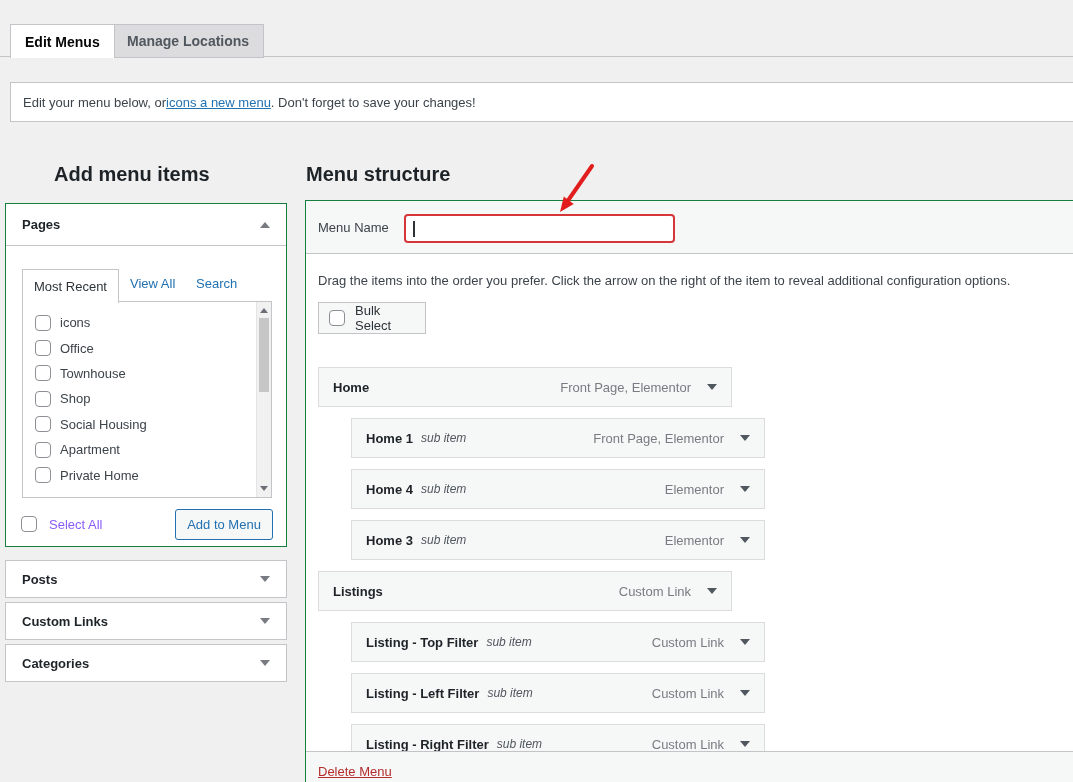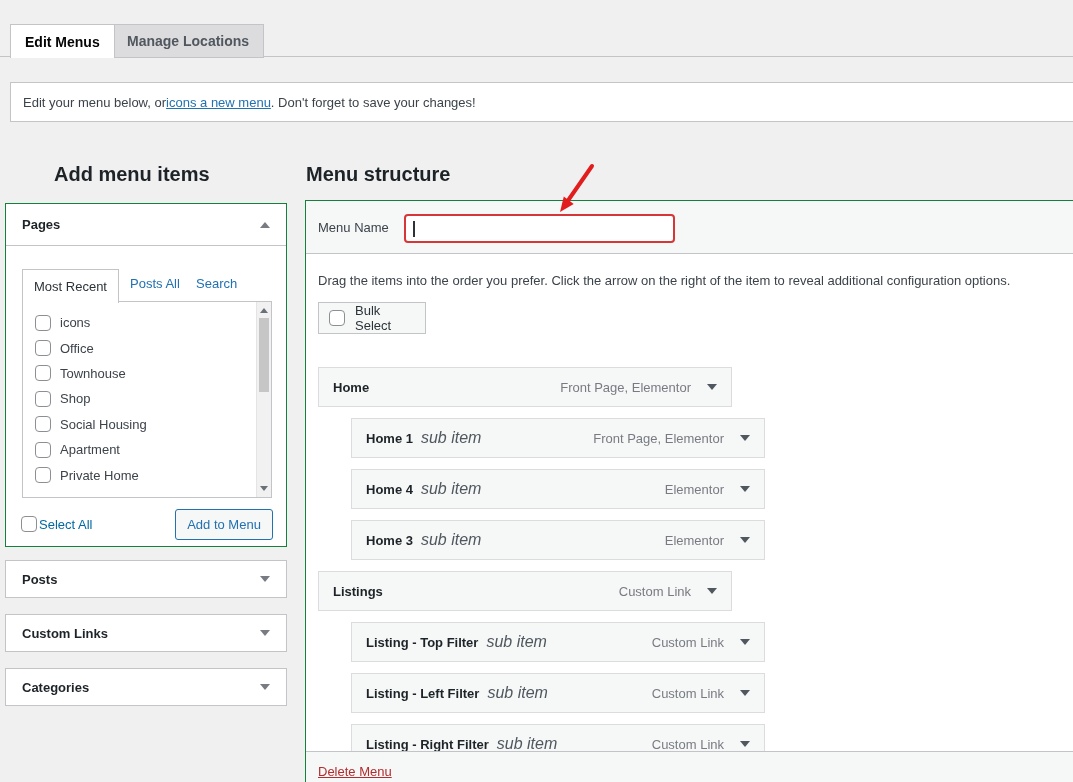--- a/index.html
+++ b/index.html
@@ -62,30 +62,30 @@
   }
   .cb-label { color:#3c434a; }
   
   .scrollbar { position:absolute; top:0; right:0; bottom:0; width:15px; background:#f1f1f1; border-left:1px solid #e4e4e4; }
   .sb-btn { position:absolute; left:0; width:14px; height:15px; display:flex; align-items:center; justify-content:center; }
   .sb-up { top:1px; } .sb-down { bottom:1px; }
   .sb-tri-up { border-left:4px solid transparent; border-right:4px solid transparent; border-bottom:5px solid #6b6f76; }
   .sb-tri-down { border-left:4px solid transparent; border-right:4px solid transparent; border-top:5px solid #6b6f76; }
   .sb-thumb { position:absolute; left:2px; top:16px; width:10px; height:74px; background:#c6c6c6; }
   
-  .select-all { position:absolute; left:15px; top:312px; display:flex; align-items:center; gap:2px; color:#0369a1; cursor:pointer; }
+  .select-all { position:absolute; left:15px; top:312px; display:flex; align-items:center; gap:12px; color:#8b5cf6; cursor:pointer; }
   .add-btn {
     position:absolute; left:169px; top:305px; width:98px; height:31px;
     background:#f6f7f7; border:1px solid #2271b1; border-radius:3px;
     color:#2271b1; font-size:13px; cursor:pointer;
   }
   
   .sections { position:absolute; left:5px; top:560px; width:282px; }
   .section {
-    position:relative; height:38px; margin-bottom:16px; background:#fff;
+    position:relative; height:38px; margin-bottom:4px; background:#fff;
     border:1px solid #c3c4c7; display:flex; align-items:center;
     padding:0 16px; font-weight:700; color:#1d2327; cursor:pointer;
   }
   .section .tri { position:absolute; right:16px; }
   
   #menu-panel { position:absolute; left:305px; top:200px; width:800px; height:600px; }
   .menu-header {
     position:relative; height:53px; background:#f6f7f7; border-bottom:1px solid #c3c4c7;
     display:flex; align-items:center; padding:0 12px; color:#3c434a;
   }
@@ -103,21 +103,21 @@
     gap:10px; padding:0 10px; color:#2c3338; cursor:pointer;
   }
   .menu-list { position:absolute; left:12px; top:166px; width:470px; }
   .menu-item-bar {
     position:relative; width:414px; height:40px; margin-bottom:11px;
     background:#f6f7f7; border:1px solid #dcdcde; display:flex; align-items:center;
     padding:0 14px; cursor:move;
   }
   .menu-item-bar.is-sub { margin-left:33px; }
   .mi-title { font-weight:700; color:#1d2327; }
-  .mi-sub { display:none; font-style:italic; color:#50575e; font-size:16px; margin-left:8px; }
+  .mi-sub { display:none; font-style:italic; color:#50575e; font-size:12px; margin-left:8px; }
   .menu-item-bar.is-sub .mi-sub { display:inline; }
   .mi-spacer { flex:1; }
   .mi-meta { color:#787c82; margin-right:16px; }
   .mi-tri { border-top-color:#50575e; cursor:pointer; }
   .menu-footer {
     position:absolute; left:0; right:0; top:550px; height:50px;
     background:#f6f7f7; border-top:1px solid #c3c4c7; z-index:5;
     padding:12px 12px;
   }
   .delete-link { color:#b32d2e; text-decoration:underline; cursor:pointer; }
@@ -149,21 +149,21 @@
 
   <div id="pages-panel" class="panel">
     <div class="acc-header">
       <span>Pages</span>
       <span class="tri tri-up"></span>
     </div>
 
     <div class="subtab">
       <span>Most Recent</span>
     </div>
-    <a class="subtab-link" id="link-view-all">Posts All</a>
+    <a class="subtab-link" id="link-view-all">View All</a>
     <a class="subtab-link" id="link-search">Search</a>
 
     <div class="page-list">
 
         <label class="cb-row">
           <span class="cb"></span>
           <span class="cb-label">icons</span>
         </label>
 
         <label class="cb-row">

